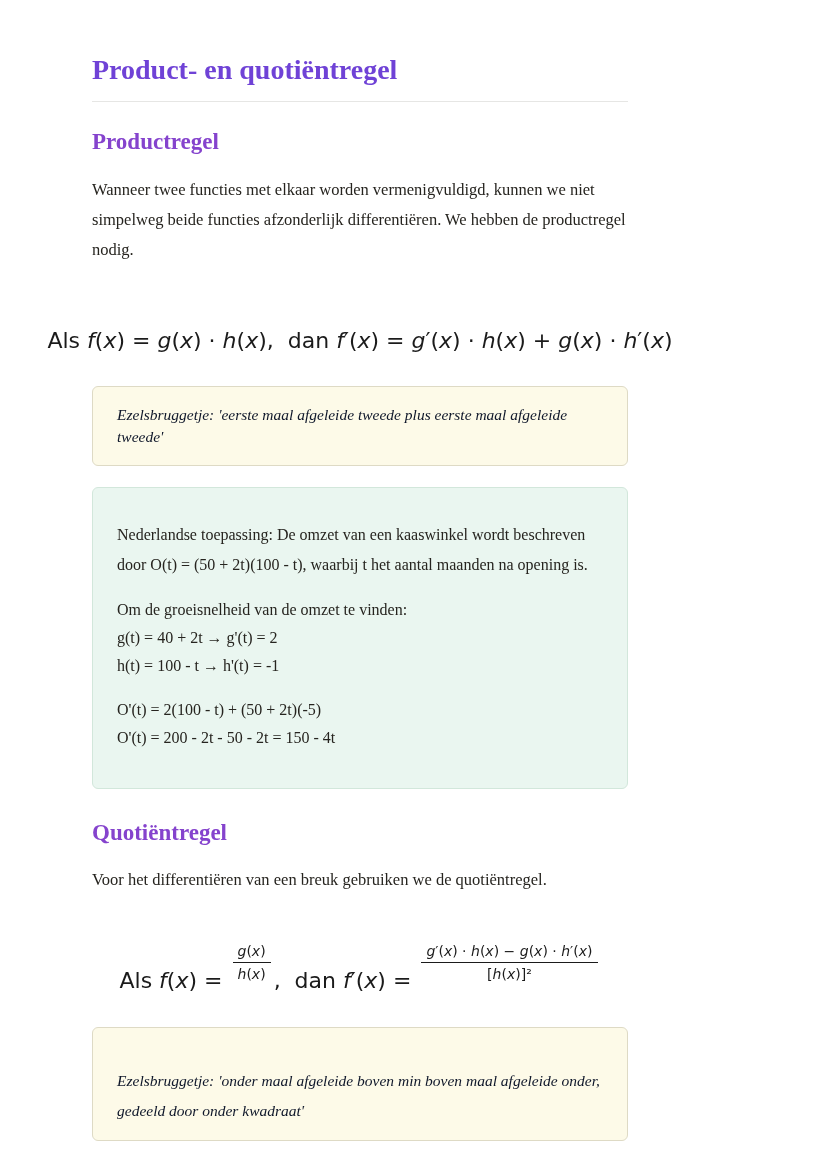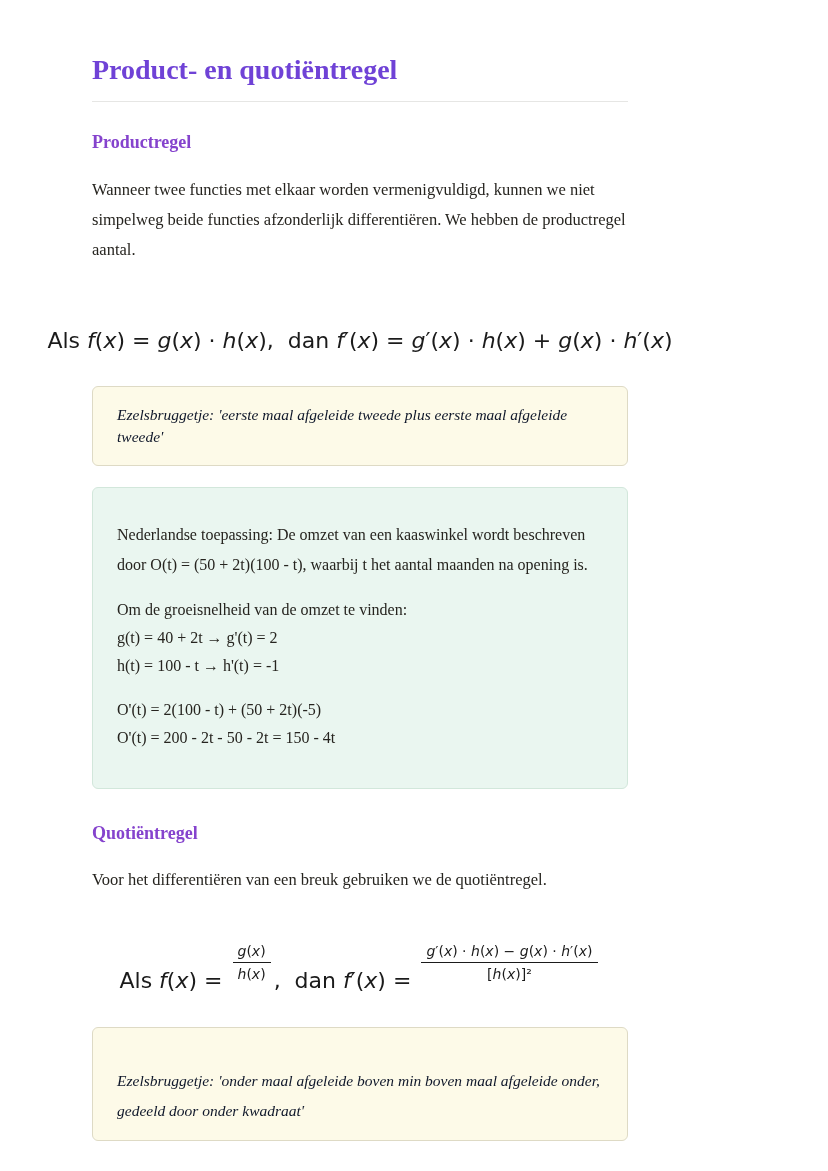--- a/index.html
+++ b/index.html
@@ -22,21 +22,21 @@
     font-weight: bold;
     color: var(--accent-title, #6f42d6);
     margin: 0 0 16px 0;
   }
   .title-rule {
     border: none;
     border-top: 1px solid #e6e6e4;
     margin: 0;
   }
   .section-heading {
-    font-size: 18px;
+    font-size: 23px;
     line-height: 20px;
     font-weight: bold;
     color: var(--accent-heading, #8543cd);
     margin: 30px 0 0 0;
   }
   .body-text {
     font-size: 16.5px;
     line-height: 30px;
     margin: 23px 0 0 0;
   }
@@ -105,21 +105,21 @@
 </head>
 <body style="--accent-title: #6f42d6; --accent-heading: #8543cd; --note-bg: #fdfae8; --note-border: #dedac5; --example-bg: #eaf6f0; --example-border: #d2e7db;">
 
 <div class="page">
 
   <h1 class="doc-title">Product- en quotiëntregel</h1>
   <hr class="title-rule">
 
   <h2 class="section-heading">Productregel</h2>
 
-  <p class="body-text">Wanneer twee functies met elkaar worden vermenigvuldigd, kunnen we niet simpelweg beide functies afzonderlijk differentiëren. We hebben de productregel aantal.</p>
+  <p class="body-text">Wanneer twee functies met elkaar worden vermenigvuldigd, kunnen we niet simpelweg beide functies afzonderlijk differentiëren. We hebben de productregel nodig.</p>
 
   <div class="formula formula-product"><span class="run"><span>Als </span><span class="mi">f</span><span>(</span><span class="mi">x</span><span>) = </span><span class="mi">g</span><span>(</span><span class="mi">x</span><span>) · </span><span class="mi">h</span><span>(</span><span class="mi">x</span><span>),  dan </span><span class="mi">f</span><span>′(</span><span class="mi">x</span><span>) = </span><span class="mi">g</span><span>′(</span><span class="mi">x</span><span>) · </span><span class="mi">h</span><span>(</span><span class="mi">x</span><span>) + </span><span class="mi">g</span><span>(</span><span class="mi">x</span><span>) · </span><span class="mi">h</span><span>′(</span><span class="mi">x</span><span>)</span></span></div>
 
   <div class="note-box first">
     <p class="note-text">Ezelsbruggetje: 'eerste maal afgeleide tweede plus eerste maal afgeleide tweede'</p>
   </div>
 
   <div class="example-box">
     <p class="ex-intro">Nederlandse toepassing: De omzet van een kaaswinkel wordt beschreven door O(t) = (50 + 2t)(100 - t), waarbij t het aantal maanden na opening is.</p>
     <p class="ex-group">

